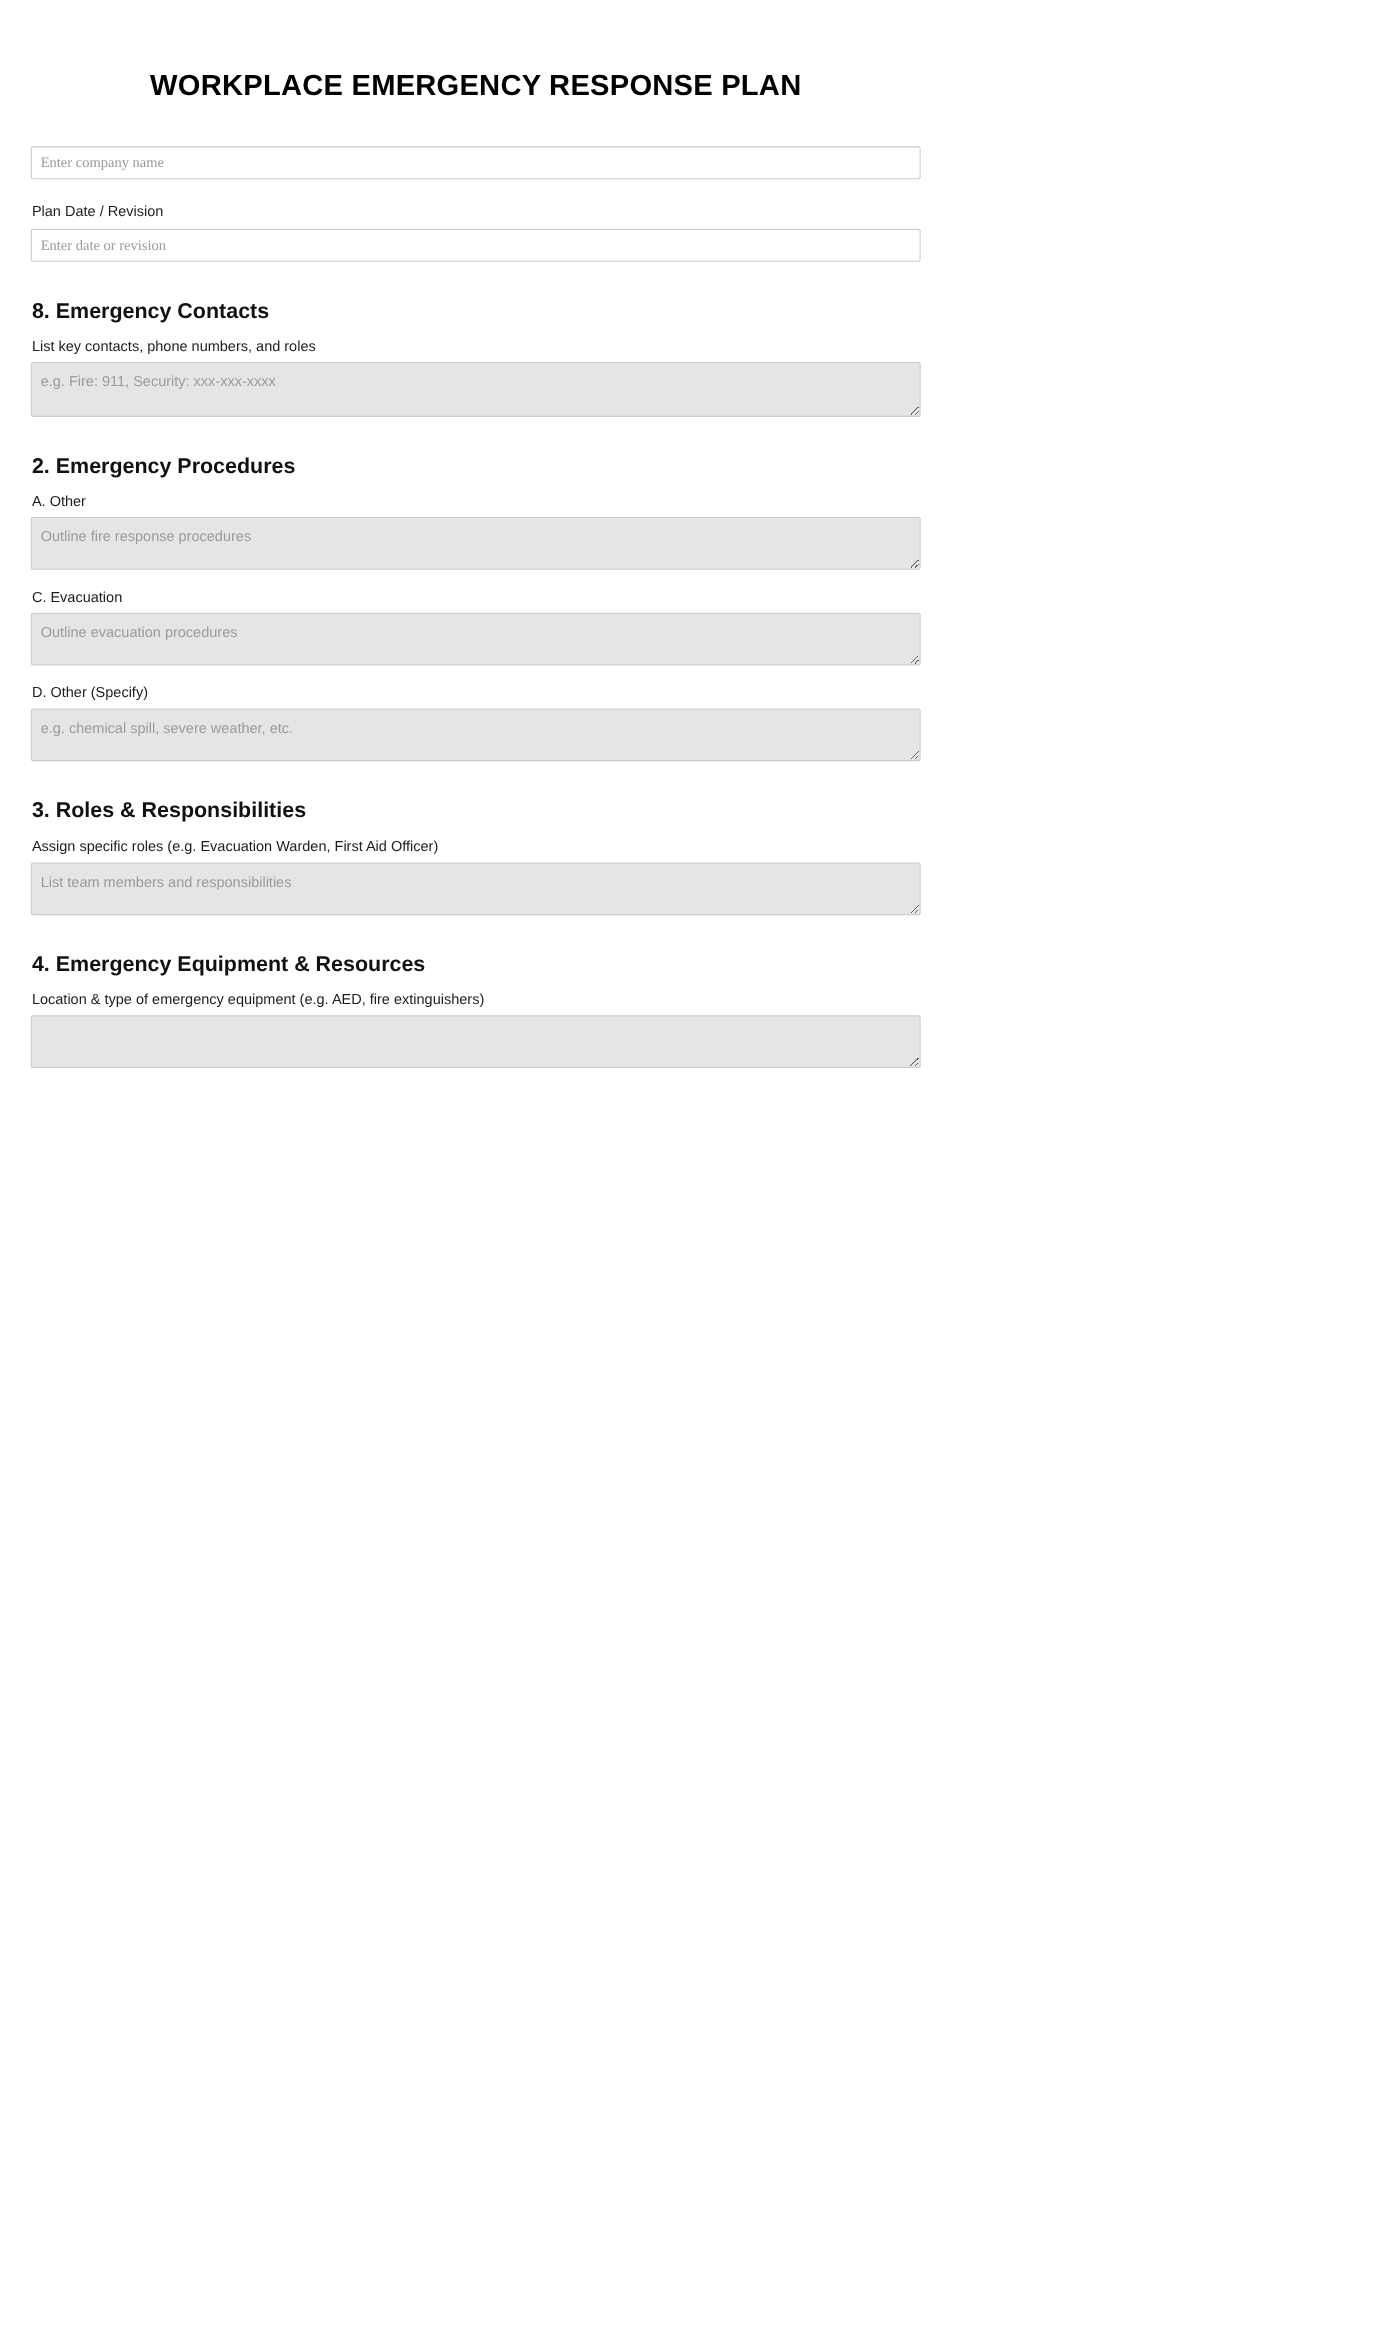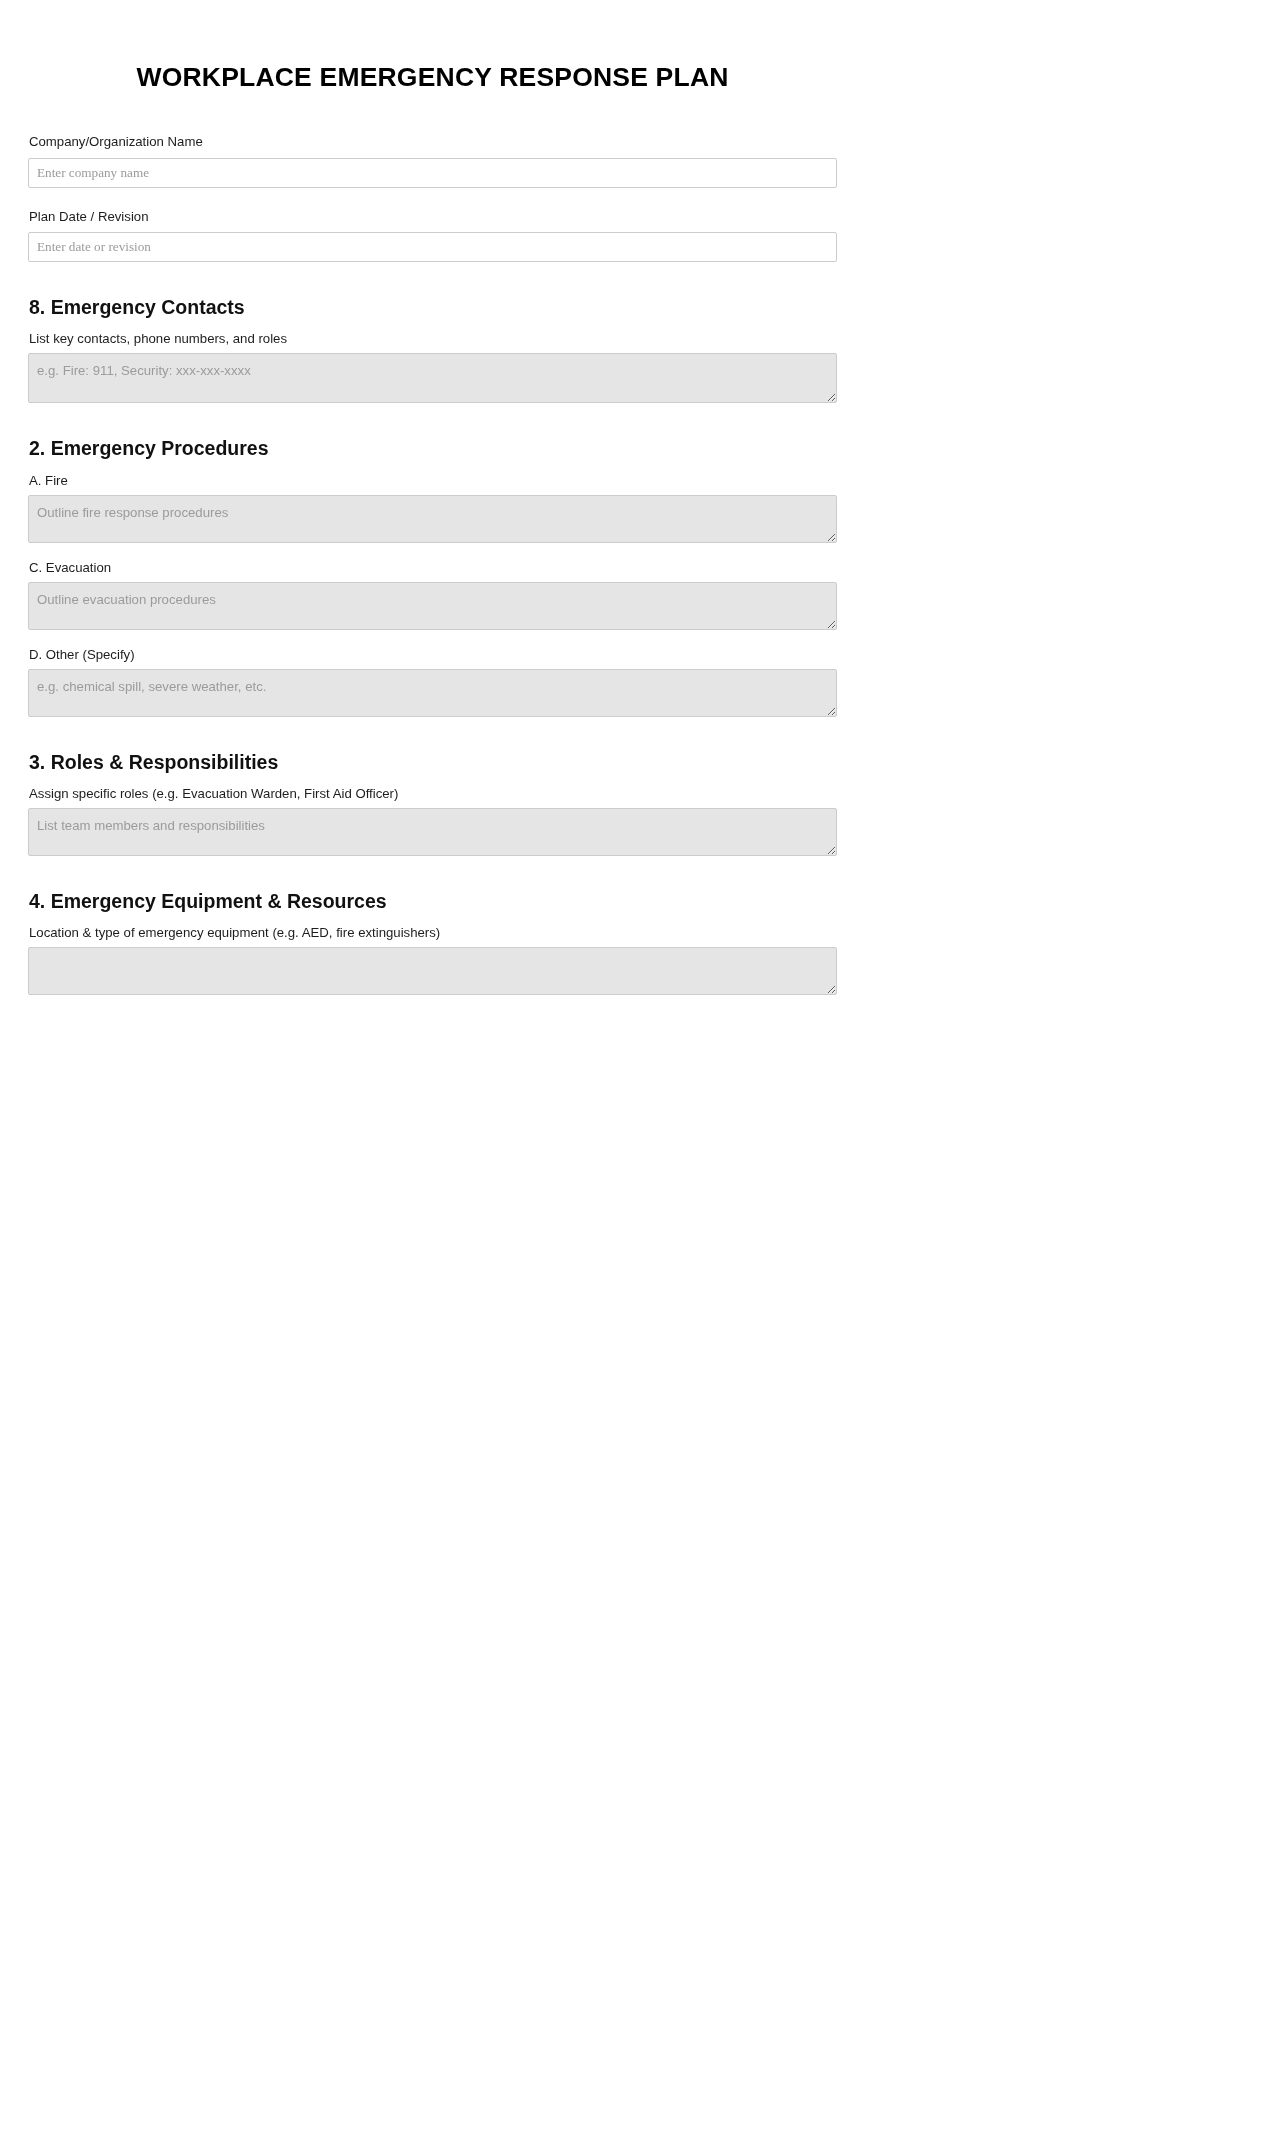--- a/index.html
+++ b/index.html
@@ -112,42 +112,41 @@
 </style>
 </head>
 <body>
 
 <div class="page">
   <div class="form-wrap">
 
     <h1 class="doc-title">WORKPLACE EMERGENCY RESPONSE PLAN</h1>
 
     <div class="field-block">
-      <div class="field-label">Company/Organization Name</div>
       <input class="text-input" type="text" placeholder="Enter company name" style="">
     </div>
 
     <div class="field-block">
       <div class="field-label">Plan Date / Revision</div>
       <input class="text-input" type="text" placeholder="Enter date or revision" style="">
     </div>
 
     <div class="section">
       <div class="section-heading">8. Emergency Contacts</div>
       <div class="sub-block">
         <div class="sub-label">List key contacts, phone numbers, and roles</div>
         <textarea class="text-area ta-tall" placeholder="e.g. Fire: 911, Security: xxx-xxx-xxxx" style=""></textarea>
       </div>
     </div>
 
     <div class="section">
       <div class="section-heading">2. Emergency Procedures</div>
 
       <div class="sub-block">
-        <div class="sub-label">A. Fire</div>
+        <div class="sub-label">A. Other</div>
         <textarea class="text-area ta-std" placeholder="Outline fire response procedures" style=""></textarea>
       </div>
 
 
       <div class="sub-block">
         <div class="sub-label">C. Evacuation</div>
         <textarea class="text-area ta-std" placeholder="Outline evacuation procedures" style=""></textarea>
       </div>
 
       <div class="sub-block">

